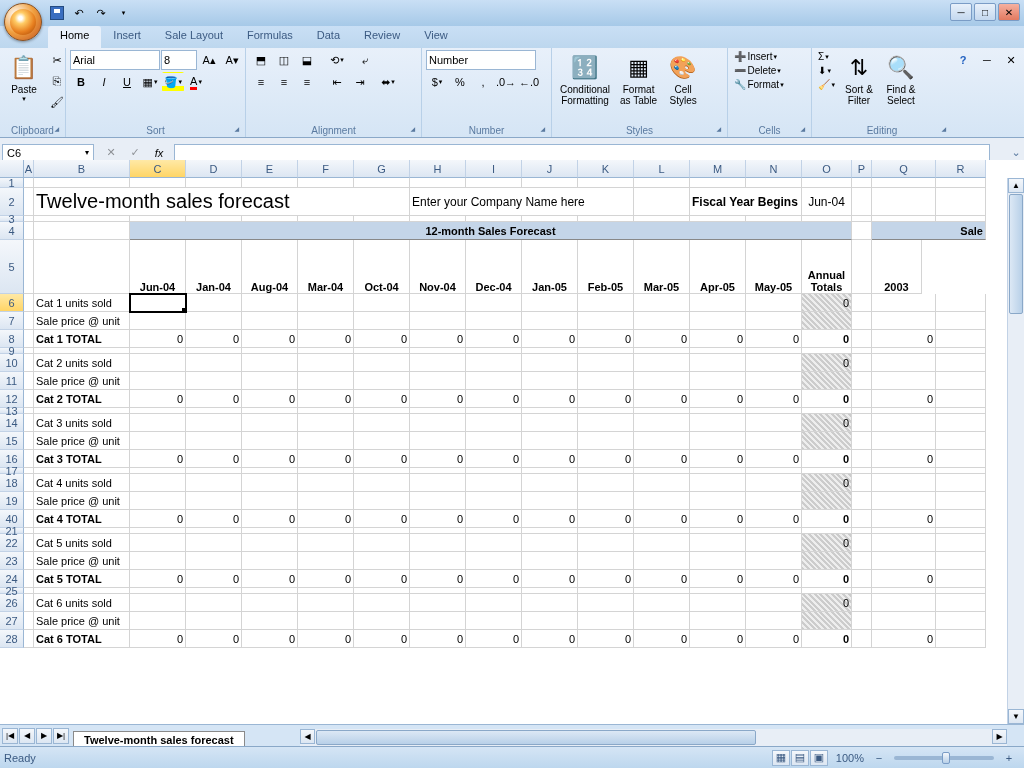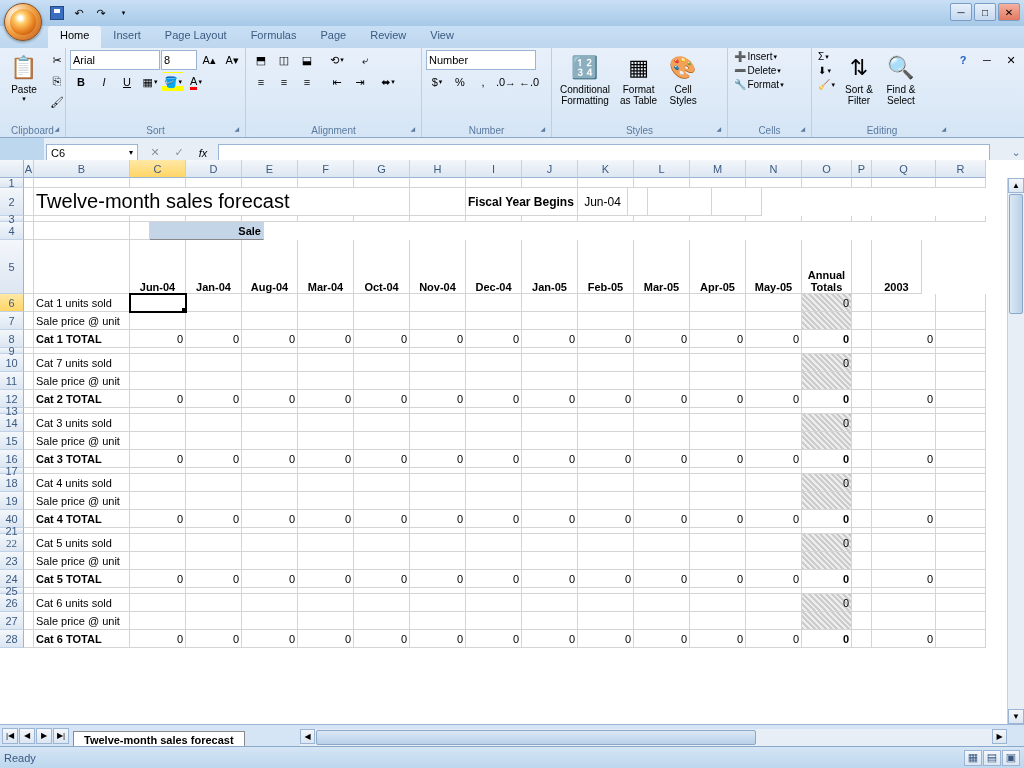--- a/index.html
+++ b/index.html
@@ -35,21 +35,21 @@
 .rbtn { width:22px; height:20px; display:flex; align-items:center; justify-content:center; border:1px solid transparent; border-radius:2px; cursor:pointer; font-size:11px; }
 .rsel { height:20px; font-size:11px; border:1px solid #9ab6d4; background:#fff; padding:0 2px; }
 .rsel.font { width:90px; }
 .rsel.size { width:36px; }
 .rsel.num { width:110px; }
 .arrow-dn::after { content:"▾"; font-size:7px; margin-left:1px; }
 .mini-row { display:flex; gap:1px; align-items:center; font-size:10px; padding:1px 2px; cursor:pointer; }
 .ribbon-min-x { position:absolute; right:2px; top:2px; display:flex; gap:2px; }
 
 
-.fbar { height:30px; background:#e8eef6; border-bottom:1px solid #9ab6d4; display:flex; align-items:center;margin-left:44px; }
+.fbar { height:30px; background:#e8eef6; border-bottom:1px solid #9ab6d4; display:flex; align-items:center; }
 .name-box { width:92px; height:18px; border:1px solid #9ab6d4; background:#fff; margin:0 2px; padding:0 4px; font-size:11px; display:flex; align-items:center; justify-content:space-between; }
 .fx-btns { display:flex; gap:2px; padding:0 4px; }
 .fx-input { flex:1; height:18px; border:1px solid #9ab6d4; background:#fff; margin-right:18px; }
 .fbar-expand { width:16px; text-align:center; cursor:pointer; color:#5a7aa0; }
 
 
 .grid-wrap { position:absolute; left:0; right:0; top:160px; bottom:44px; background:#fff; overflow:hidden; }
 .corner { position:absolute; left:0; top:0; width:24px; height:18px; background:linear-gradient(#f4f7fb,#dce6f2); border-right:1px solid #9ab6d4; border-bottom:1px solid #9ab6d4; }
 .col-heads { position:absolute; left:24px; top:0; height:18px; display:flex; }
 .ch { background:linear-gradient(#f4f7fb,#dce6f2); border-right:1px solid #c2d2e6; border-bottom:1px solid #9ab6d4; text-align:center; font-size:11px; line-height:18px; color:#3b5a82; cursor:pointer; }
@@ -114,23 +114,23 @@
   <div class="win-btns">
     <div class="win-btn">─</div>
     <div class="win-btn">□</div>
     <div class="win-btn close">✕</div>
   </div>
 </div>
 
 <div class="ribbon-tabs">
   <div class="ribbon-tab active">Home</div>
   <div class="ribbon-tab">Insert</div>
-  <div class="ribbon-tab">Page Layout</div>
+  <div class="ribbon-tab">Sale Layout</div>
   <div class="ribbon-tab">Formulas</div>
-  <div class="ribbon-tab">Page</div>
+  <div class="ribbon-tab">Data</div>
   <div class="ribbon-tab">Review</div>
   <div class="ribbon-tab">View</div>
 </div>
 
 <div class="ribbon">
   <div class="ribbon-min-x">
     <div class="rbtn" style="color:#2060c0;font-weight:bold">?</div>
     <div class="rbtn">─</div>
     <div class="rbtn">✕</div>
   </div>
@@ -344,21 +344,21 @@
       <div class="rh" style="height: 18px; line-height: 18px;">12</div>
       <div class="rh" style="height: 6px; line-height: 6px;">13</div>
       <div class="rh" style="height: 18px; line-height: 18px;">14</div>
       <div class="rh" style="height: 18px; line-height: 18px;">15</div>
       <div class="rh" style="height: 18px; line-height: 18px;">16</div>
       <div class="rh" style="height: 6px; line-height: 6px;">17</div>
       <div class="rh" style="height: 18px; line-height: 18px;">18</div>
       <div class="rh" style="height: 18px; line-height: 18px;">19</div>
       <div class="rh" style="height: 18px; line-height: 18px;">40</div>
       <div class="rh" style="height: 6px; line-height: 6px;">21</div>
-      <div class="rh" style="height: 18px; line-height: 18px; font-family: Liberation Serif, serif;">22</div>
+      <div class="rh" style="height: 18px; line-height: 18px;">22</div>
       <div class="rh" style="height: 18px; line-height: 18px;">23</div>
       <div class="rh" style="height: 18px; line-height: 18px;">24</div>
       <div class="rh" style="height: 6px; line-height: 6px;">25</div>
       <div class="rh" style="height: 18px; line-height: 18px;">26</div>
       <div class="rh" style="height: 18px; line-height: 18px;">27</div>
       <div class="rh" style="height: 18px; line-height: 18px;">28</div>
     </div>
   <div class="cells" id="cells">
       <div class="crow" style="height: 10px;">
         <div class="cell" style="width: 10px; height: 10px;"></div>
@@ -376,20 +376,21 @@
         <div class="cell" style="width: 56px; height: 10px;"></div>
         <div class="cell" style="width: 56px; height: 10px;"></div>
         <div class="cell" style="width: 50px; height: 10px;"></div>
         <div class="cell" style="width: 20px; height: 10px;"></div>
         <div class="cell" style="width: 64px; height: 10px;"></div>
         <div class="cell" style="width: 50px; height: 10px;"></div>
       </div>
       <div class="crow" style="height: 28px;">
         <div class="cell" style="width: 10px; height: 28px;"></div>
         <div class="cell title-cell" style="width: 376px; height: 28px;">Twelve-month sales forecast</div>
+        <div class="cell" style="width: 224px; height: 28px;;font-size:12px">Enter your Company Name here</div>
         <div class="cell" style="width: 56px; height: 28px;"></div>
         <div class="cell bold" style="width: 112px; height: 28px;;font-size:12px">Fiscal Year Begins</div>
         <div class="cell" style="width: 50px; height: 28px;;font-size:12px;text-align:center;justify-content:center">Jun-04</div>
         <div class="cell" style="width: 20px; height: 28px;"></div>
         <div class="cell" style="width: 64px; height: 28px;"></div>
         <div class="cell" style="width: 50px; height: 28px;"></div>
       </div>
       <div class="crow" style="height: 6px;">
         <div class="cell" style="width: 10px; height: 6px;"></div>
         <div class="cell" style="width: 96px; height: 6px;"></div>
@@ -406,20 +407,21 @@
         <div class="cell" style="width: 56px; height: 6px;"></div>
         <div class="cell" style="width: 56px; height: 6px;"></div>
         <div class="cell" style="width: 50px; height: 6px;"></div>
         <div class="cell" style="width: 20px; height: 6px;"></div>
         <div class="cell" style="width: 64px; height: 6px;"></div>
         <div class="cell" style="width: 50px; height: 6px;"></div>
       </div>
       <div class="crow" style="height: 18px;">
         <div class="cell" style="width: 10px; height: 18px;"></div>
         <div class="cell" style="width: 96px; height: 18px;"></div>
+        <div class="cell hdr-band" style="width: 722px; height: 18px;">12-month Sales Forecast</div>
         <div class="cell" style="width: 20px; height: 18px;"></div>
         <div class="cell hdr-band" style="width: 114px; height: 18px;;justify-content:flex-end">Sale</div>
       </div>
       <div class="crow" style="height: 54px;">
         <div class="cell" style="width: 10px; height: 54px;"></div>
         <div class="cell" style="width: 96px; height: 54px;"></div>
         <div class="cell col-hdr" style="width: 56px; height: 54px;;align-items:flex-end">Jun-04</div>
         <div class="cell col-hdr" style="width: 56px; height: 54px;;align-items:flex-end">Jan-04</div>
         <div class="cell col-hdr" style="width: 56px; height: 54px;;align-items:flex-end">Aug-04</div>
         <div class="cell col-hdr" style="width: 56px; height: 54px;;align-items:flex-end">Mar-04</div>
@@ -511,21 +513,21 @@
         <div class="cell" style="width: 56px; height: 6px;"></div>
         <div class="cell" style="width: 56px; height: 6px;"></div>
         <div class="cell" style="width: 56px; height: 6px;"></div>
         <div class="cell" style="width: 50px; height: 6px;"></div>
         <div class="cell" style="width: 20px; height: 6px;"></div>
         <div class="cell" style="width: 64px; height: 6px;"></div>
         <div class="cell" style="width: 50px; height: 6px;"></div>
       </div>
       <div class="crow" style="height: 18px;">
         <div class="cell" style="width: 10px; height: 18px;"></div>
-        <div class="cell" style="width: 96px; height: 18px;">Cat 7 units sold</div>
+        <div class="cell" style="width: 96px; height: 18px;">Cat 2 units sold</div>
         <div class="cell" style="width: 56px; height: 18px;"></div>
         <div class="cell" style="width: 56px; height: 18px;"></div>
         <div class="cell" style="width: 56px; height: 18px;"></div>
         <div class="cell" style="width: 56px; height: 18px;"></div>
         <div class="cell" style="width: 56px; height: 18px;"></div>
         <div class="cell" style="width: 56px; height: 18px;"></div>
         <div class="cell" style="width: 56px; height: 18px;"></div>
         <div class="cell" style="width: 56px; height: 18px;"></div>
         <div class="cell" style="width: 56px; height: 18px;"></div>
         <div class="cell" style="width: 56px; height: 18px;"></div>
@@ -920,13 +922,21 @@
 </div>
 
 <div class="status">
   <span>Ready</span>
   <div class="spacer"></div>
   <div class="view-btns">
     <div class="view-btn">▦</div>
     <div class="view-btn">▤</div>
     <div class="view-btn">▣</div>
   </div>
+  <div class="zoom">
+    <span>100%</span>
+    <div class="rbtn">−</div>
+    <div class="zoom-slider">
+        <div class="zoom-thumb"></div>
+      </div>
+    <div class="rbtn">+</div>
+  </div>
 </div>
 
 </body></html>

